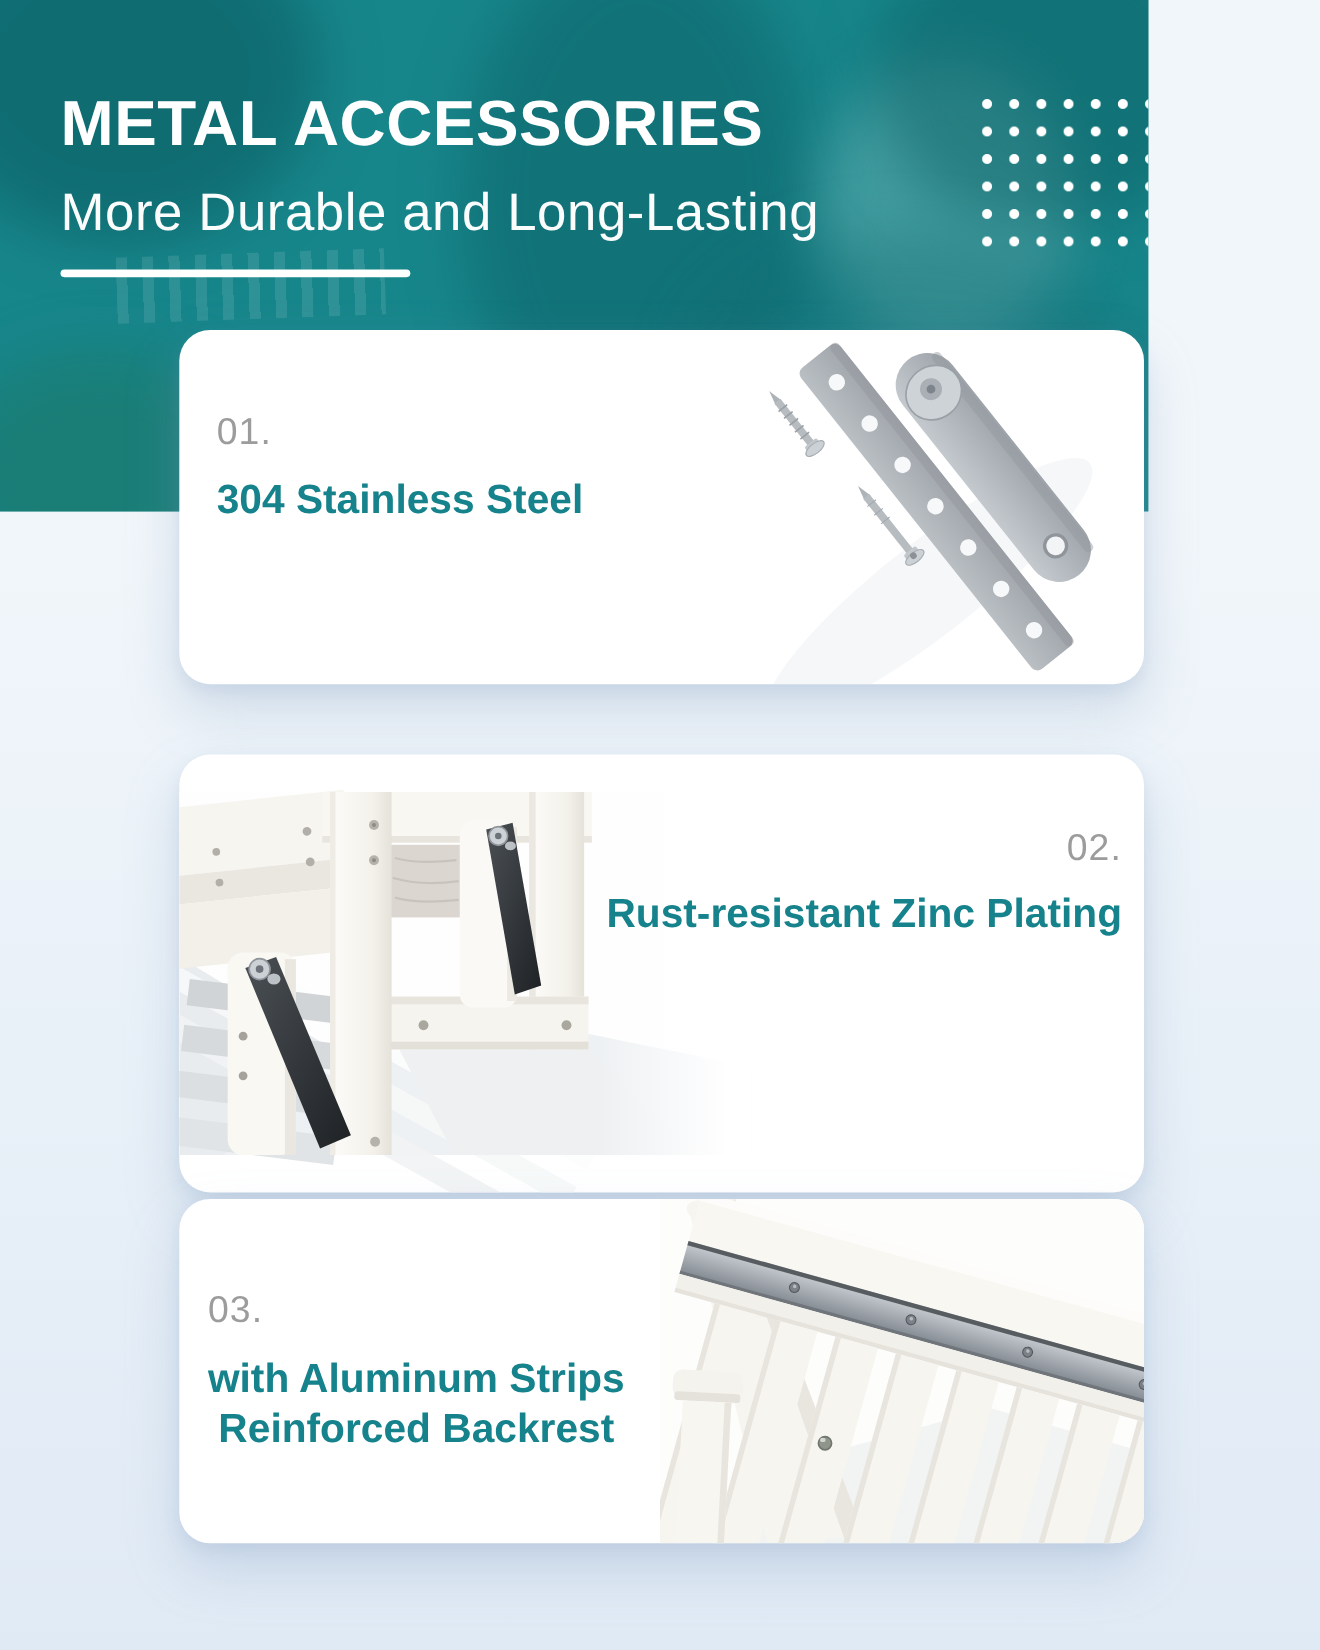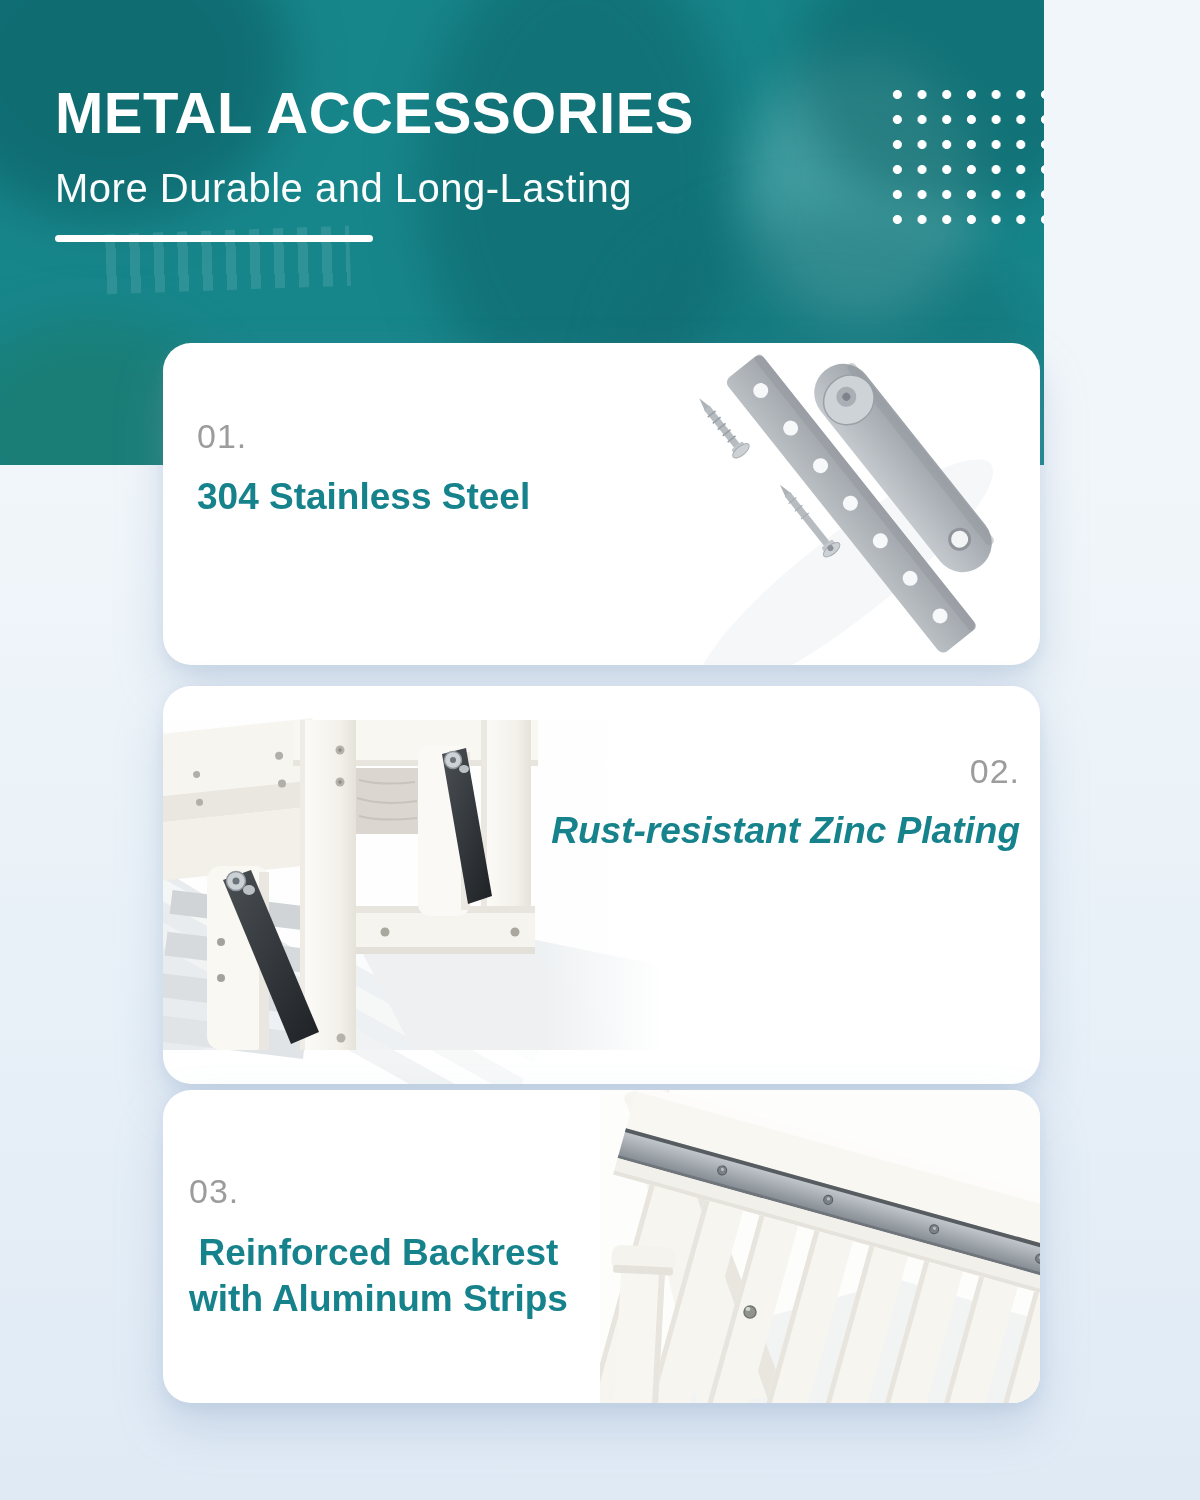--- a/index.html
+++ b/index.html
@@ -32,48 +32,48 @@
   .blob-6{left:620px;top:210px;width:420px;height:300px;background:rgba(16,104,110,.35);}
   .fence{
     position:absolute;left:106px;top:230px;width:244px;height:60px;transform:rotate(-2deg);
     background:repeating-linear-gradient(90deg,rgba(255,255,255,.10) 0 10px,rgba(255,255,255,0) 10px 24px);
   }
   .hero-text{position:absolute;left:55px;top:84px;}
   .hero-title{
     color:#ffffff;font-size:58px;font-weight:bold;letter-spacing:.5px;line-height:1;white-space:nowrap;
   }
   .hero-subtitle{
-    color:#fbfdfd;font-size:40px;font-weight:400;letter-spacing:.5px;margin-top:24px;white-space:nowrap;
+    color:#fbfdfd;font-size:48px;font-weight:400;letter-spacing:.5px;margin-top:24px;white-space:nowrap;
   }
   .hero-underline{margin-top:24px;width:318px;height:7px;border-radius:4px;background:#ffffff;}
   .dot-grid{
     position:absolute;left:885px;top:82px;width:272px;height:150px;
     background-image:radial-gradient(circle,var(--dot-color) 4.1px,rgba(255,255,255,0) 4.9px);
     background-size:24.7px 25px;
   }
   
   .card{
     position:absolute;left:163px;width:877px;background:var(--card-bg);border-radius:28px;
     box-shadow:0 24px 48px rgba(125,155,190,.28),0 6px 14px rgba(125,155,190,.14);
     overflow:hidden;
   }
-  .card-1{top:300px;height:322px;margin-top:43px;}
+  .card-1{top:300px;height:322px;}
   .card-2{top:686px;height:398px;}
   .card-3{top:1090px;height:313px;text-align:center;}
   .feature-number{
     position:absolute;font-size:34px;font-weight:400;letter-spacing:1px;color:var(--number-gray);line-height:1;
   }
   .feature-title{
     position:absolute;font-size:37px;font-weight:bold;color:var(--accent-teal);line-height:1.24;
   }
   .feature-title span{display:block;}
   .card-1 .feature-number{left:34px;top:76px;}
   .card-1 .feature-title{left:34px;top:131px;}
   .card-2 .feature-number{right:20px;top:68px;text-align:right;}
-  .card-2 .feature-title{right:20px;top:122px;text-align:center;font-style:italic;}
+  .card-2 .feature-title{right:20px;top:122px;text-align:center;}
   .card-3 .feature-number{left:26px;top:84px;}
   .card-3 .feature-title{left:26px;top:140px;}
   .photo{position:absolute;top:0;height:100%;display:block;}
   .photo-right{right:0;}
   .photo-left{left:0;}
 </style>
 </head>
 <body>
 
 <div class="page">
@@ -235,22 +235,22 @@
     </svg>
     <div class="feature-number">02.</div>
     <h2 class="feature-title">
       <span>Rust-resistant Zinc Plating</span>
     </h2>
   </section>
 
   <section class="card card-3">
     <div class="feature-number">03.</div>
     <h2 class="feature-title">
+      <span>with Aluminum Strips</span>
       <span>Reinforced Backrest</span>
-      <span>with Aluminum Strips</span>
     </h2>
     <svg class="photo photo-right" width="440" height="313" viewBox="0 0 440 313">
       <defs>
         <linearGradient id="c3-alu" x1="0" y1="0" x2="0" y2="1">
           <stop offset="0" stop-color="#c9ced3"></stop>
             <stop offset="1" stop-color="#81888f"></stop>
         </linearGradient>
       </defs>
       <rect width="440" height="313" fill="#fdfdfc"></rect>
       <polygon points="0,313 440,313 440,230 300,190 120,240" fill="#edeff1" opacity=".7"></polygon>

